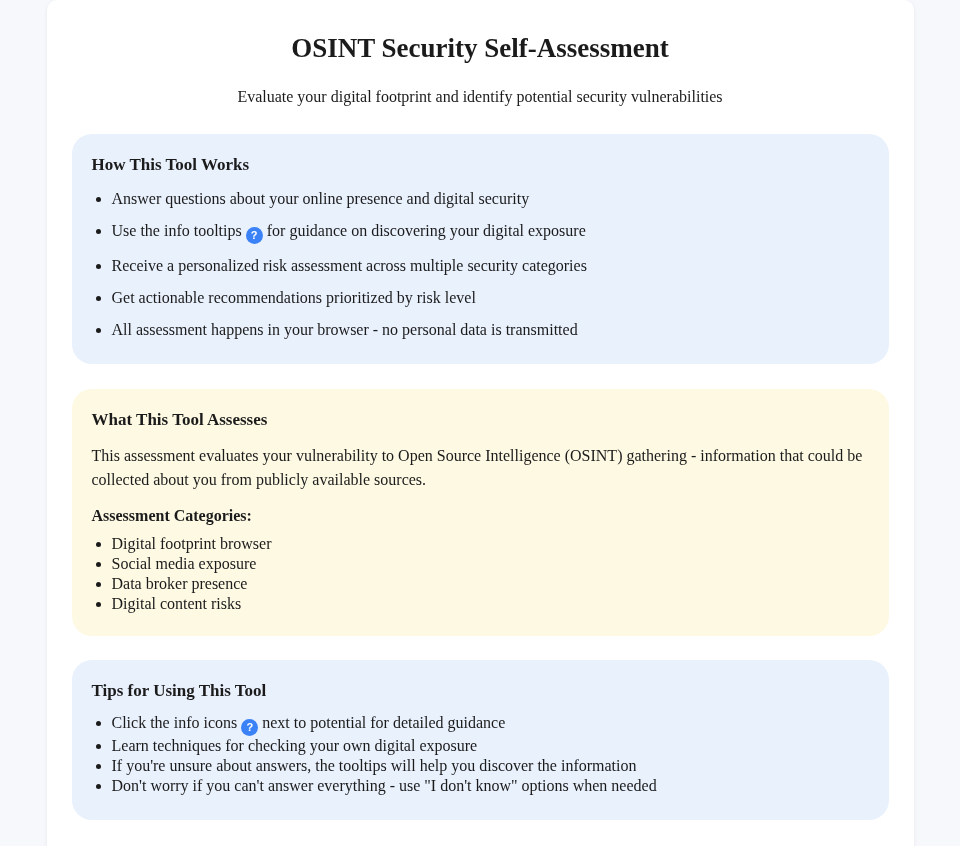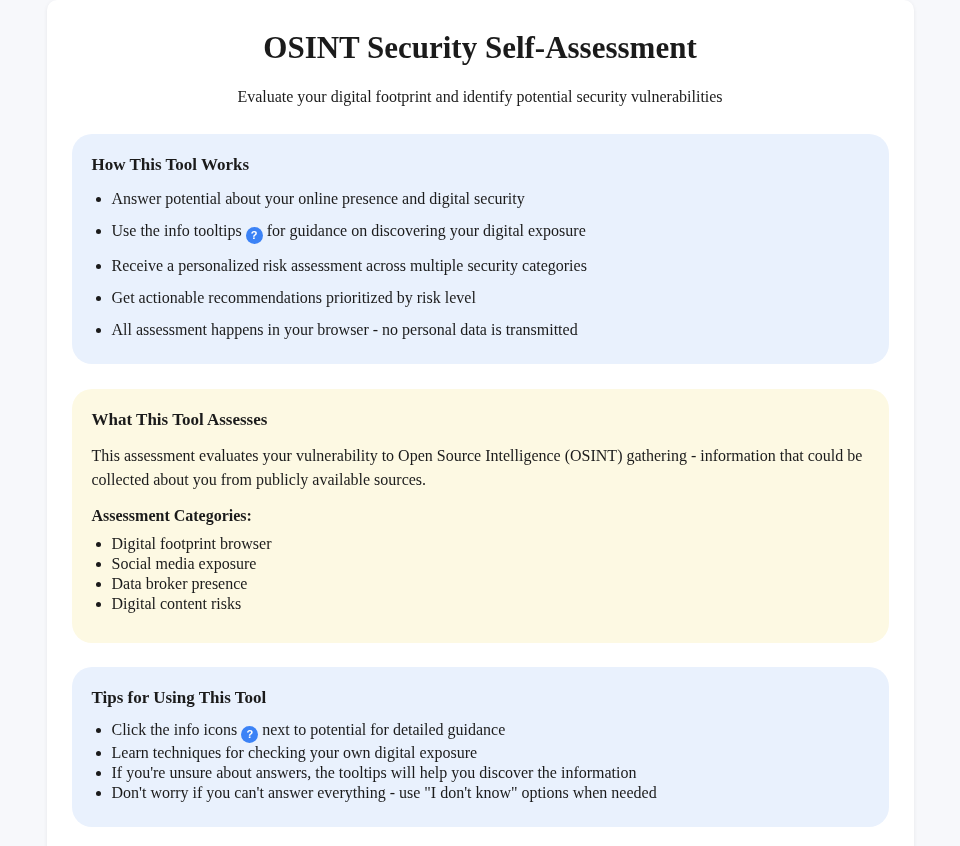--- a/index.html
+++ b/index.html
@@ -16,38 +16,38 @@
   .card {
     width: 867px;
     min-height: 860px;
     margin: 0 auto;
     background: var(--card_bg, #ffffff);
     border-radius: 10px;
     box-shadow: 0 1px 4px rgba(0,0,0,0.07);
     padding: 30px 25px 40px 25px;
   }
   .page-title {
-    font-size: 31px;
+    font-size: 27px;
     font-weight: bold;
     text-align: center;
     margin: 4px 0 0 0;
     line-height: 28px;
   }
   .page-subtitle {
     font-size: 16px;
     text-align: center;
     margin: 25px 0 0 0;
     line-height: 19px;
   }
   .section {
     border-radius: 20px;
     padding: 20px 20px 24px 20px;
   }
   .section.blue   { background: var(--info_box_bg, #e9f1fd); margin-top: 28px; }
-  .section.yellow { background: var(--assess_box_bg, #fdf9e3); margin-top: 25px; padding-bottom: 29px; }
+  .section.yellow { background: var(--assess_box_bg, #fdf9e3); margin-top: 25px; padding-bottom: 22px; }
   .section.blue.tips { margin-top: 24px; }
   .section-heading {
     font-size: 17px;
     font-weight: bold;
     margin: 0;
     line-height: 21px;
   }
   ul { padding-left: 20px; }
   ul li { line-height: 20px; }
   ul.spaced { margin: 14px 0 0 0; }
@@ -93,21 +93,21 @@
 <body>
 
 <div class="card">
 
   <h1 class="page-title">OSINT Security Self-Assessment</h1>
   <p class="page-subtitle">Evaluate your digital footprint and identify potential security vulnerabilities</p>
 
   <div class="section blue">
     <h2 class="section-heading">How This Tool Works</h2>
     <ul class="spaced">
-      <li><span>Answer potential about your online presence and digital security</span></li>
+      <li><span>Answer questions about your online presence and digital security</span></li>
       <li><span>Use the info tooltips</span><span class="qicon">?</span><span>for guidance on discovering your digital exposure</span></li>
       <li><span>Receive a personalized risk assessment across multiple security categories</span></li>
       <li><span>Get actionable recommendations prioritized by risk level</span></li>
       <li><span>All assessment happens in your browser - no personal data is transmitted</span></li>
     </ul>
   </div>
 
   <div class="section yellow">
     <h2 class="section-heading">What This Tool Assesses</h2>
     <p class="assess-description">This assessment evaluates your vulnerability to Open Source Intelligence (OSINT) gathering - information that could be collected about you from publicly available sources.</p>

